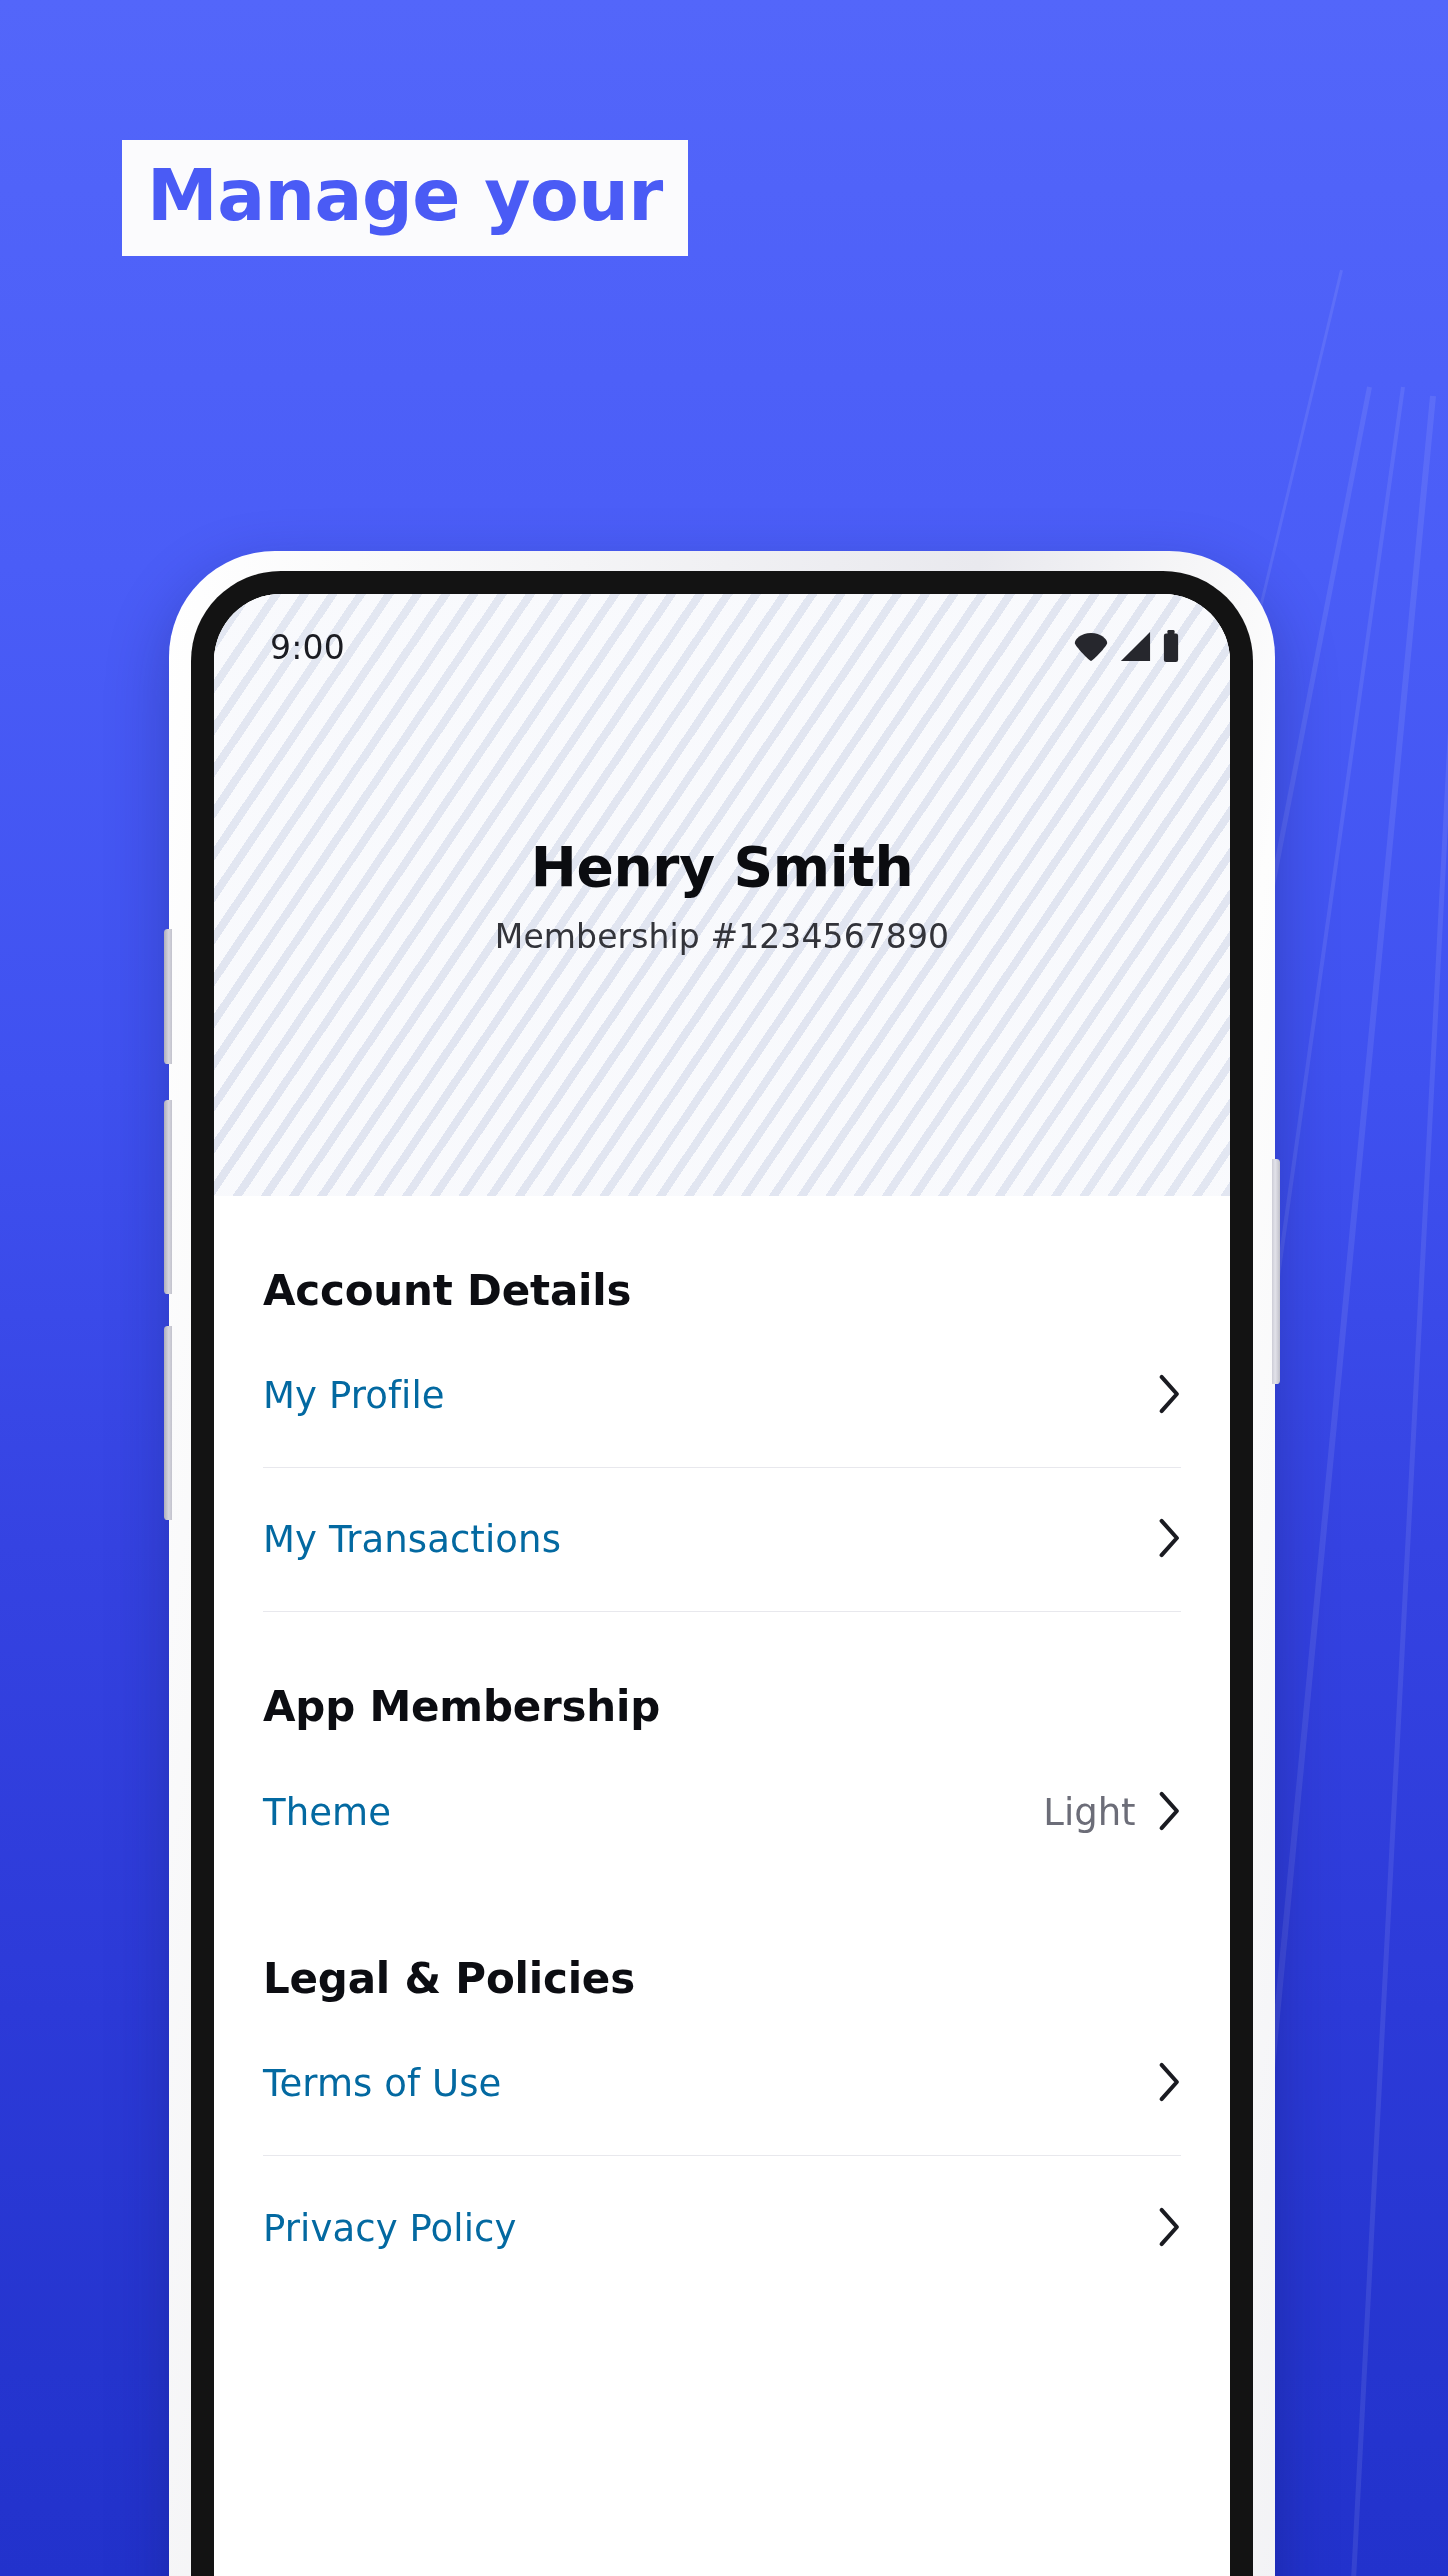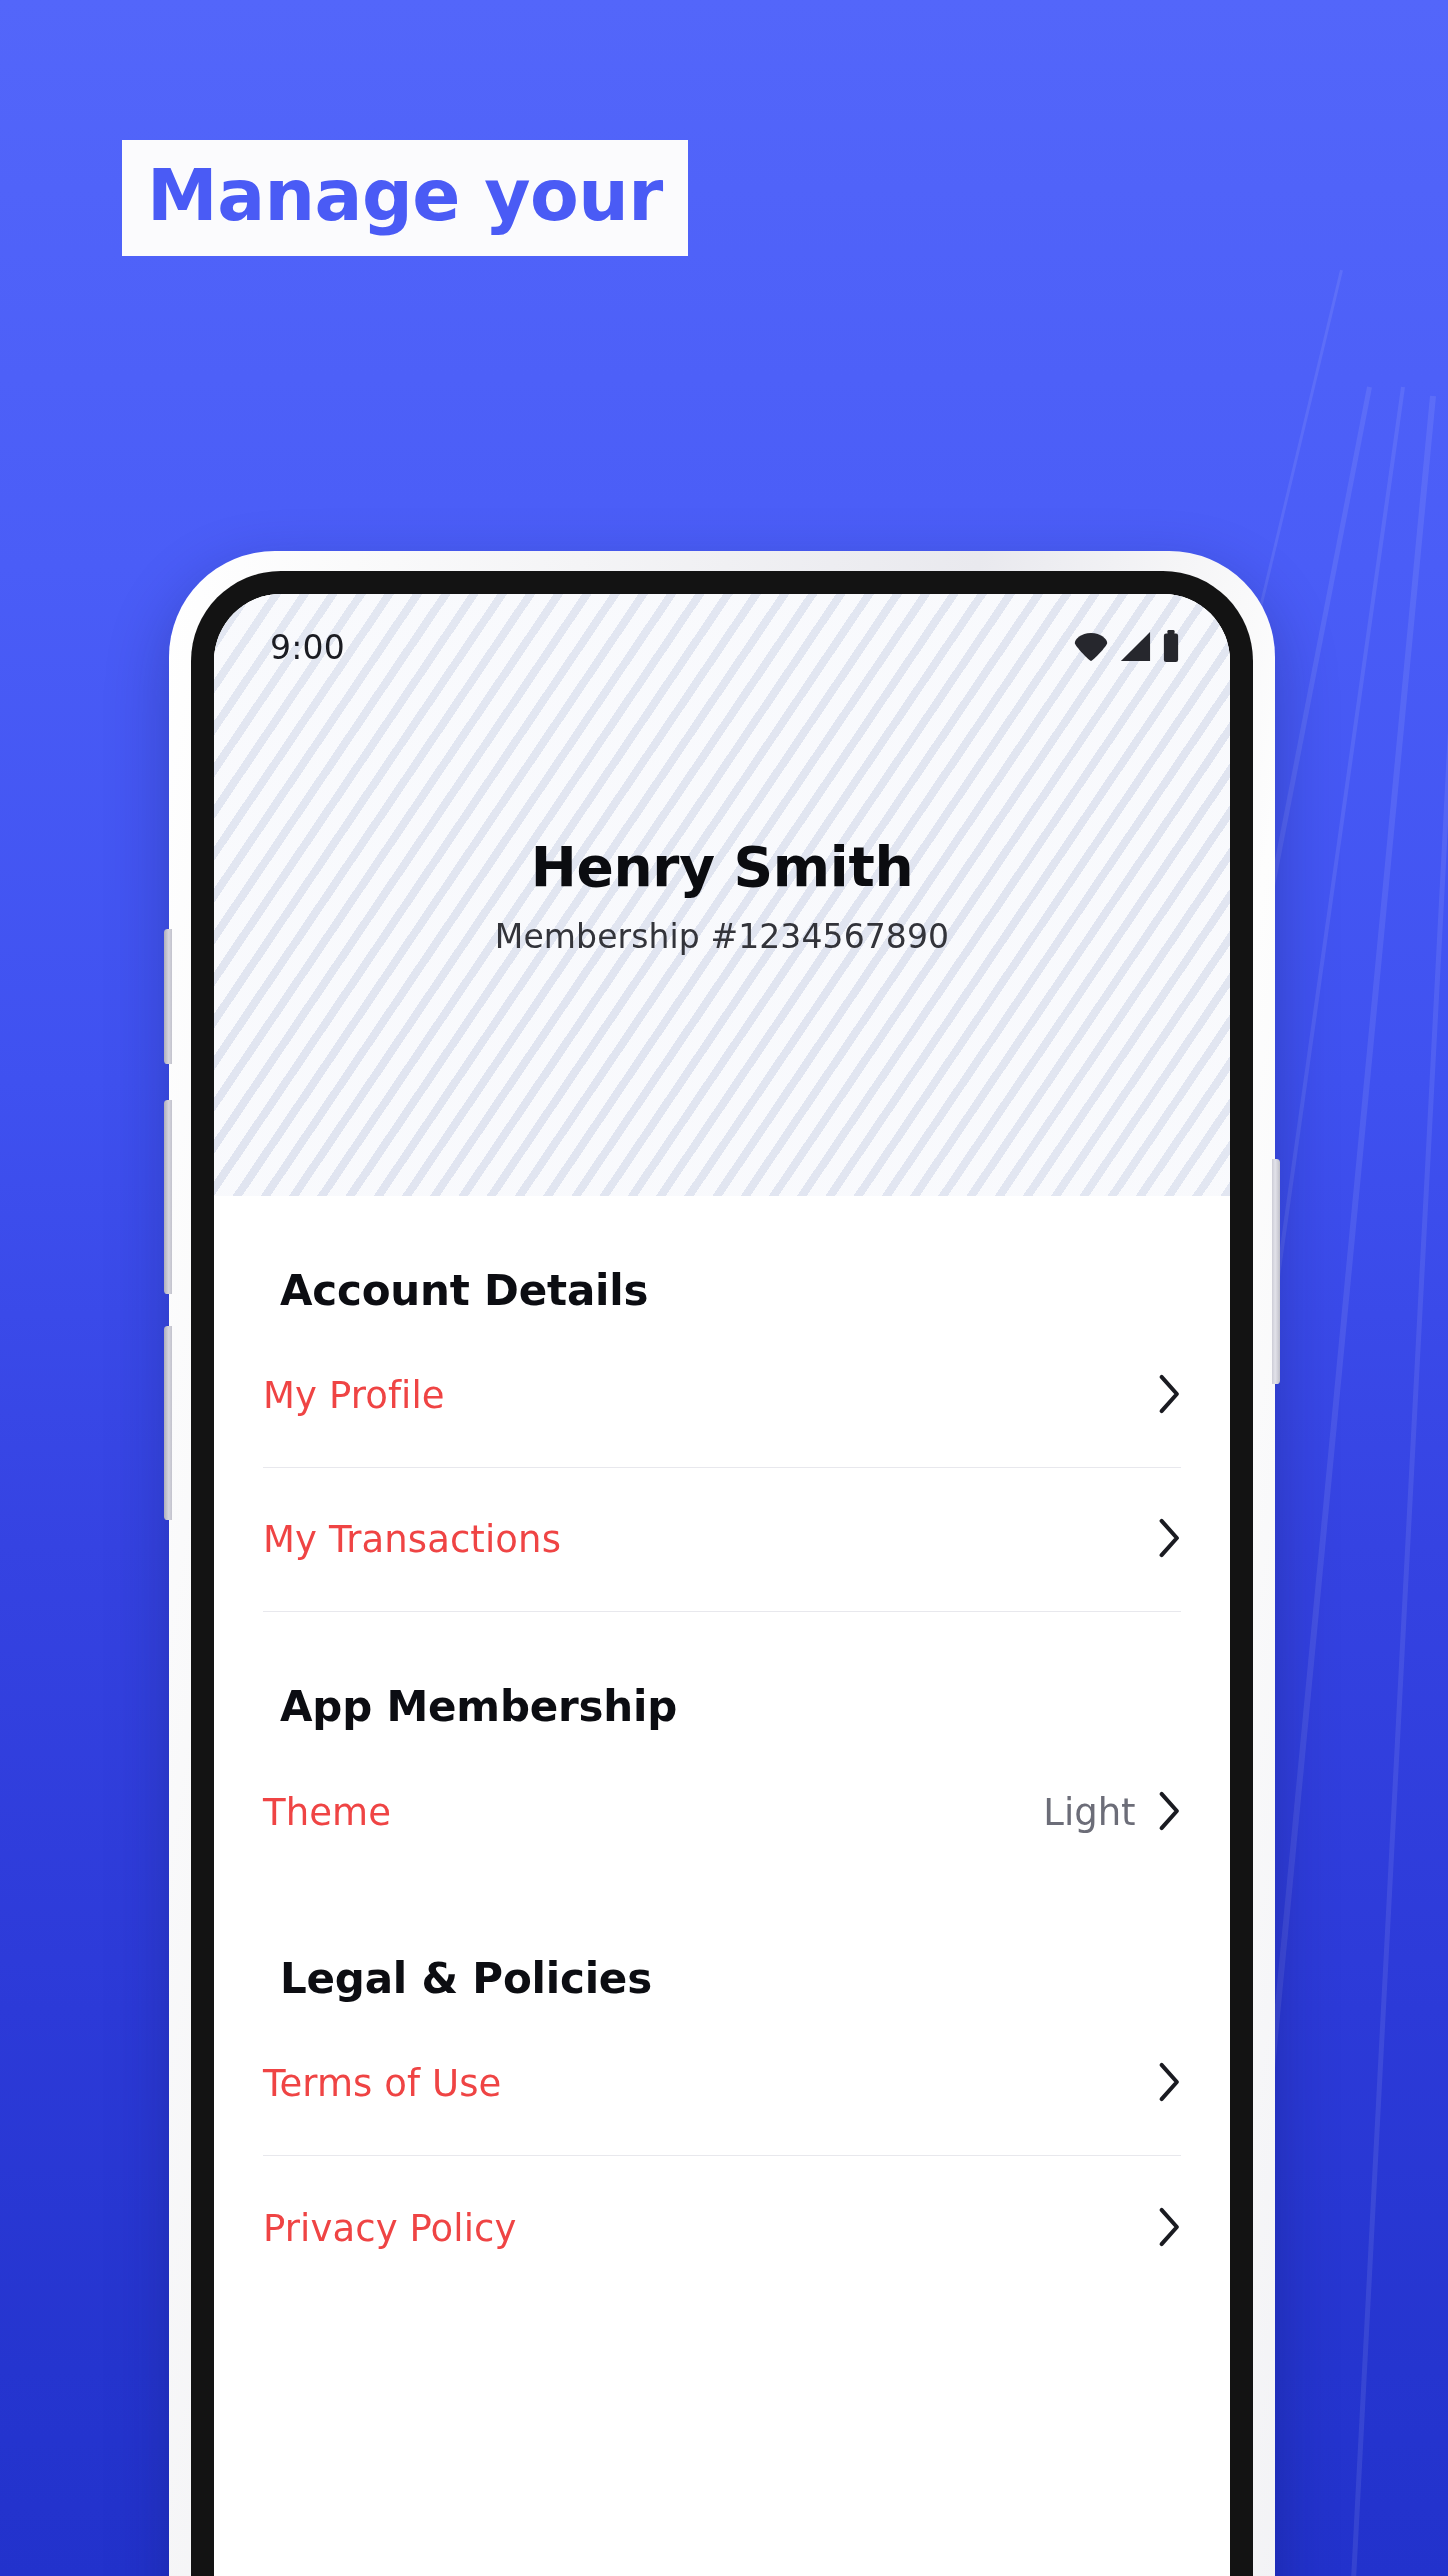--- a/index.html
+++ b/index.html
@@ -186,34 +186,33 @@
     padding: 0 49px;
   }
   .section-title {
     font-size: 42px;
     font-weight: 800;
     color: #0C0D12;
     letter-spacing: -0.2px;
     padding-top: 70px;
     padding-bottom: 9px;
     font-family: "DejaVu Sans", sans-serif;
-    margin-left: 17px;
   }
   .row {
     display: flex;
     align-items: center;
     justify-content: space-between;
     height: 144px;
     border-bottom: 1.8px solid #E8E8ED;
   }
   .row.last { border-bottom: none; }
   .row-label {
     font-size: 37px;
     font-weight: 400;
-    color: #ef4444;
+    color: #0369a1;
     letter-spacing: 0.1px;
     font-family: "DejaVu Sans", sans-serif;
   }
   .row-right {
     display: flex;
     align-items: center;
     gap: 22px;
   }
   .row-value {
     font-size: 37px;

